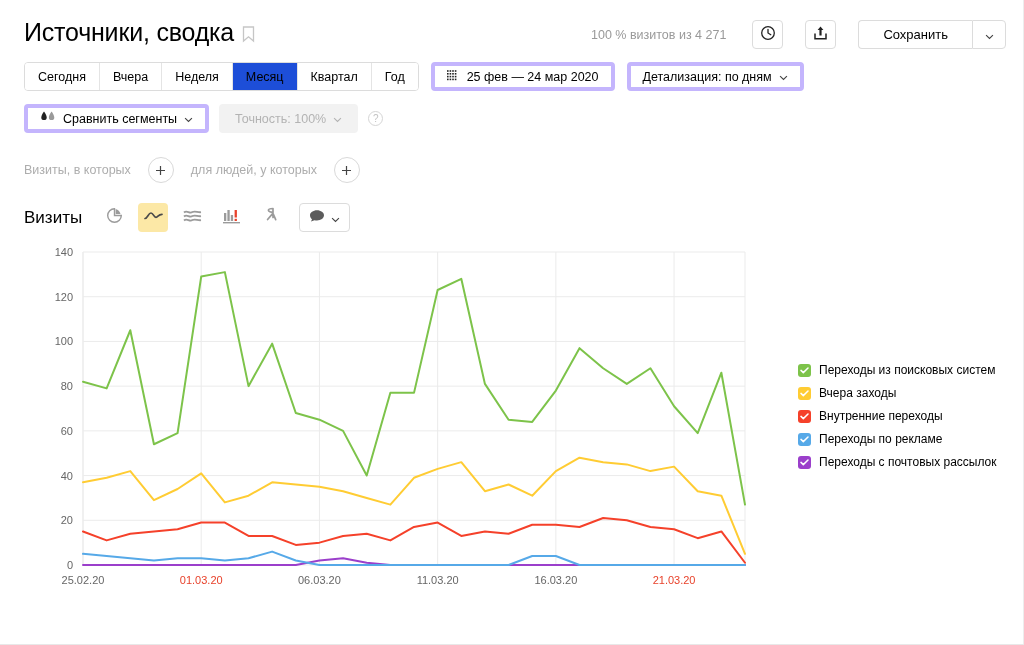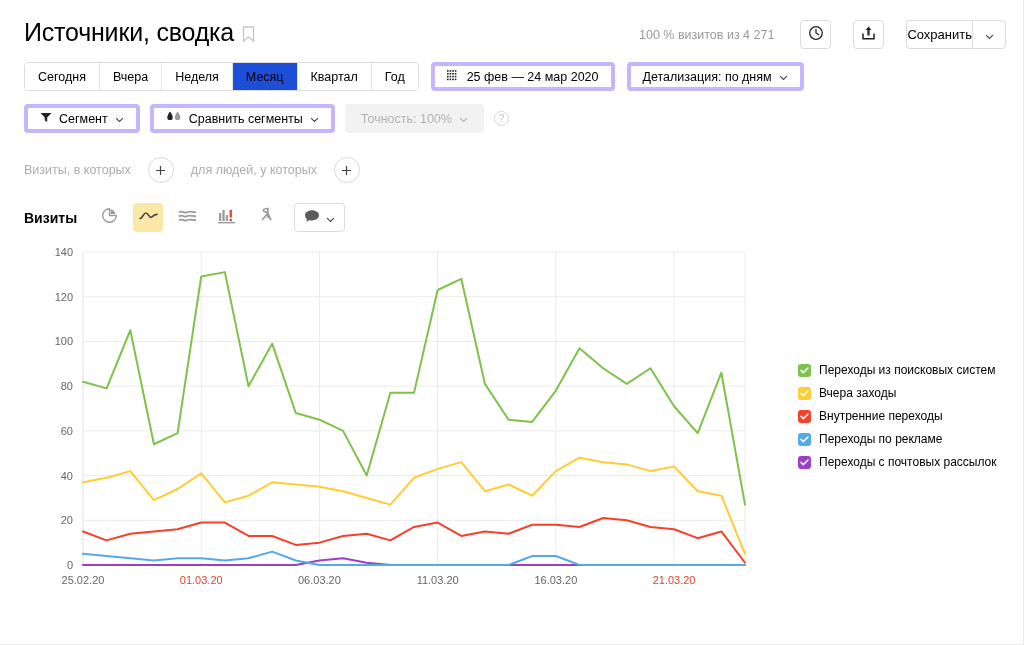--- a/index.html
+++ b/index.html
@@ -22,21 +22,21 @@
 
   .hdr-right { position:absolute; right:18px; top:20px; display:flex; align-items:center; gap:22px; }
   .visits-note { font-size:12.5px; color:#999; white-space:nowrap; margin-right:4px; }
   .icon-btn {
     width:31px; height:29px; border:1px solid #dcdcdc; border-radius:4px;
     background:#fff; display:flex; align-items:center; justify-content:center; cursor:pointer;
   }
   .save-group { display:flex; }
   .save-btn {
     height:29px; border:1px solid #dcdcdc; border-right:none; border-radius:4px 0 0 4px;
-    background:#fff; font-size:13px; padding:0 0; display:flex; align-items:center;
+    background:#fff; font-size:13px; padding:0 24px; display:flex; align-items:center;
     cursor:pointer; color:#000; font-family:inherit;
   }
   .save-caret {
     width:34px; height:29px; border:1px solid #dcdcdc; border-radius:0 4px 4px 0;
     background:#fff; display:flex; align-items:center; justify-content:center; cursor:pointer;
   }
 
   
   .row1 { position:absolute; left:24px; top:62px; display:flex; align-items:center; gap:12px; }
   .seg { display:flex; border:1px solid #dcdcdc; border-radius:4px; overflow:hidden; height:29px; }
@@ -63,21 +63,21 @@
   
   .row3 { position:absolute; left:24px; top:157px; display:flex; align-items:center; gap:17px; }
   .muted { font-size:12.5px; color:#adadad; }
   .plus-btn {
     width:26px; height:26px; border-radius:50%; border:1px solid #d9d9d9; background:#fff;
     display:flex; align-items:center; justify-content:center; cursor:pointer; color:#333; font-size:15px;
   }
 
   
   .row4 { position:absolute; left:24px; top:203px; display:flex; align-items:center; gap:9px; }
-  .metric-name { font-size:14px; font-weight:700; margin-right:8px; }
+  .metric-name { font-size:17px; font-weight:400; margin-right:8px; }
   .type-btn {
     width:30px; height:29px; border-radius:4px; background:#fff; border:none;
     display:flex; align-items:center; justify-content:center; cursor:pointer;
   }
   .type-btn.active { background:#fce8a6; }
   .comment-btn {
     height:29px; border:1px solid #dcdcdc; border-radius:4px; background:#fff;
     display:flex; align-items:center; gap:6px; padding:0 9px; cursor:pointer; margin-left:5px;
   }
 
@@ -178,33 +178,20 @@
       <span>Детализация: по дням</span>
       <span>
         <svg class="caret" viewBox="0 0 10 7">
             <path d="M1 1.3L5 5.2 9 1.3" fill="none" stroke="#444" stroke-width="1.3"></path>
           </svg>
       </span>
     </div>
   </div>
 
   <div class="row2">
-    <div class="btn-outline">
-      <span>
-        <svg width="12" height="11" viewBox="0 0 12 11">
-            <path d="M0.5 1h11L7.2 5.6V10L4.8 8.4V5.6z" fill="#222"></path>
-          </svg>
-      </span>
-      <span>Сегмент</span>
-      <span>
-        <svg class="caret" viewBox="0 0 10 7">
-            <path d="M1 1.3L5 5.2 9 1.3" fill="none" stroke="#444" stroke-width="1.3"></path>
-          </svg>
-      </span>
-    </div>
 
     <div class="btn-outline">
       <span>
         <svg width="16" height="12" viewBox="0 0 16 12">
             <path d="M4 0.5C4 0.5 1.3 4 1.3 6.4A2.7 2.7 0 006.7 6.4C6.7 4 4 .5 4 .5z" fill="#222"></path>
             <path d="M11.6 0.5C11.6.5 8.9 4 8.9 6.4a2.7 2.7 0 005.4 0c0-2.4-2.7-5.9-2.7-5.9z" fill="#9a9a9a"></path>
           </svg>
       </span>
       <span>Сравнить сегменты</span>
       <span>

